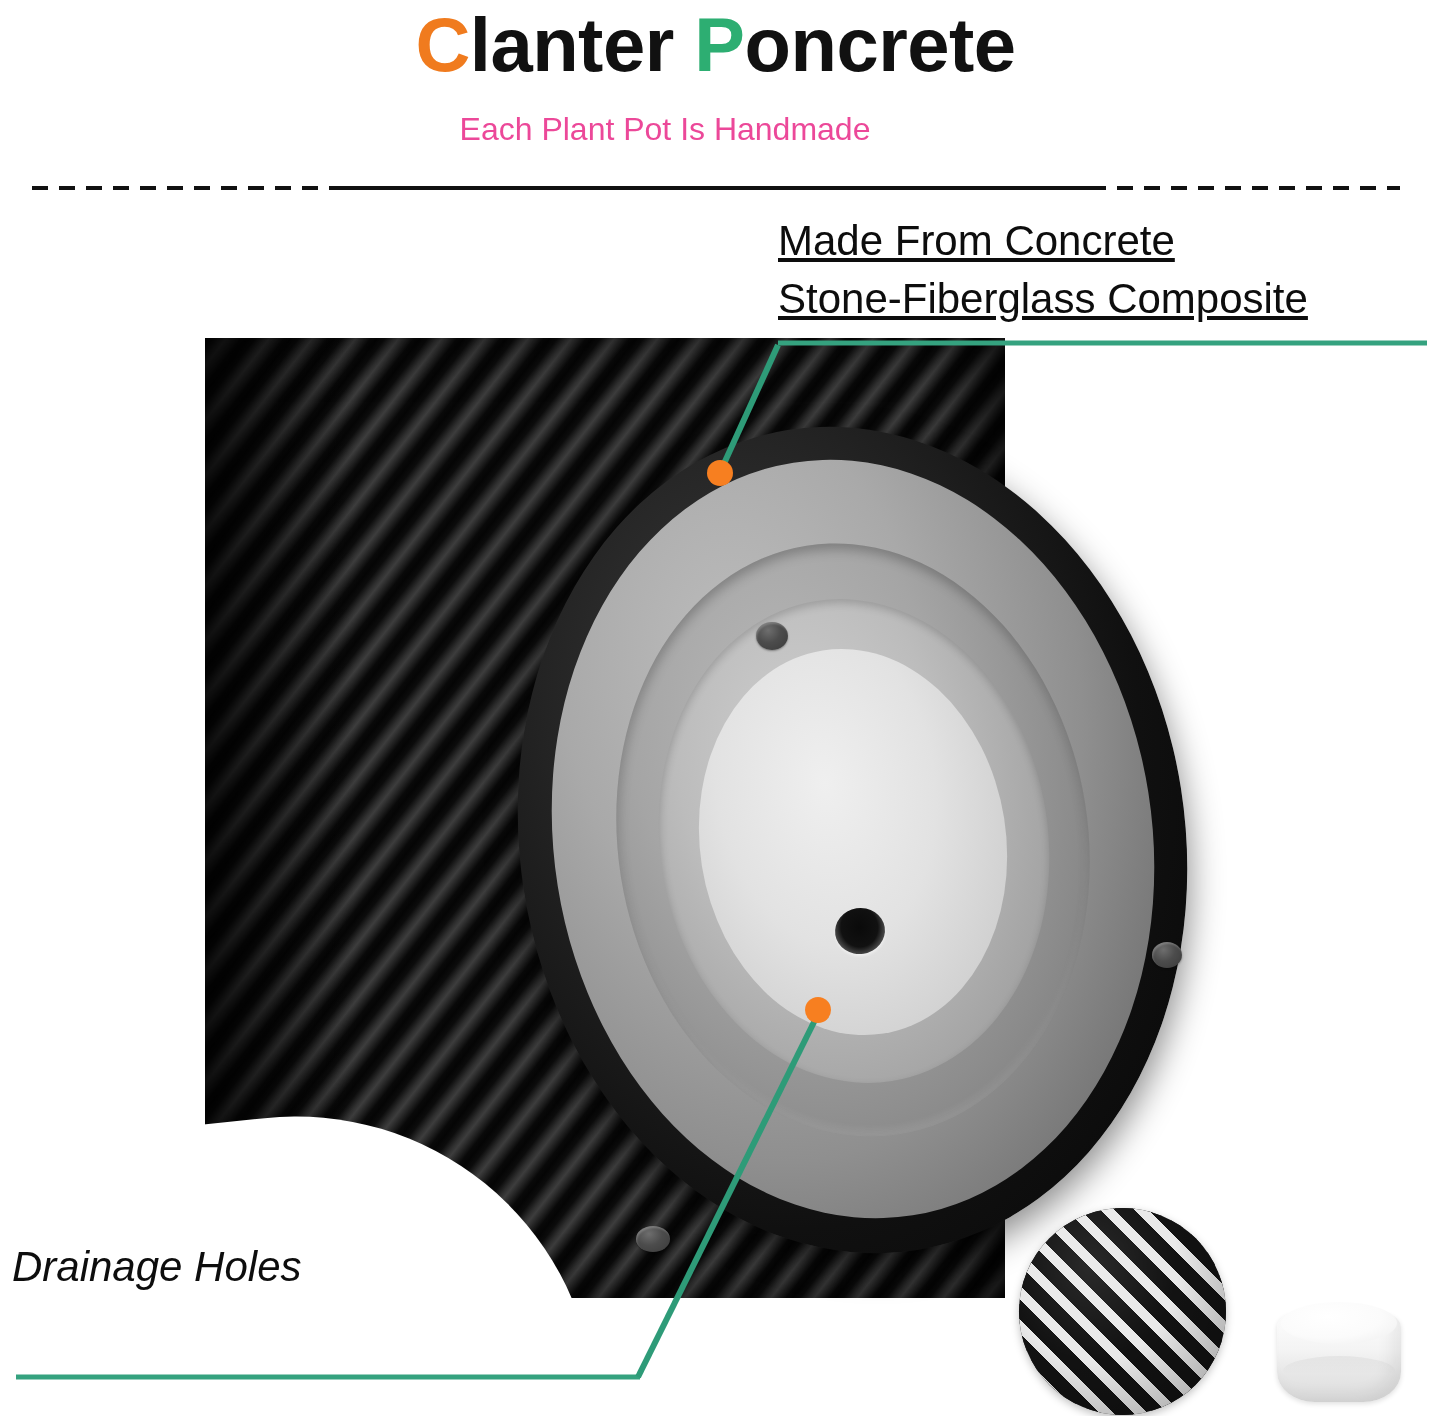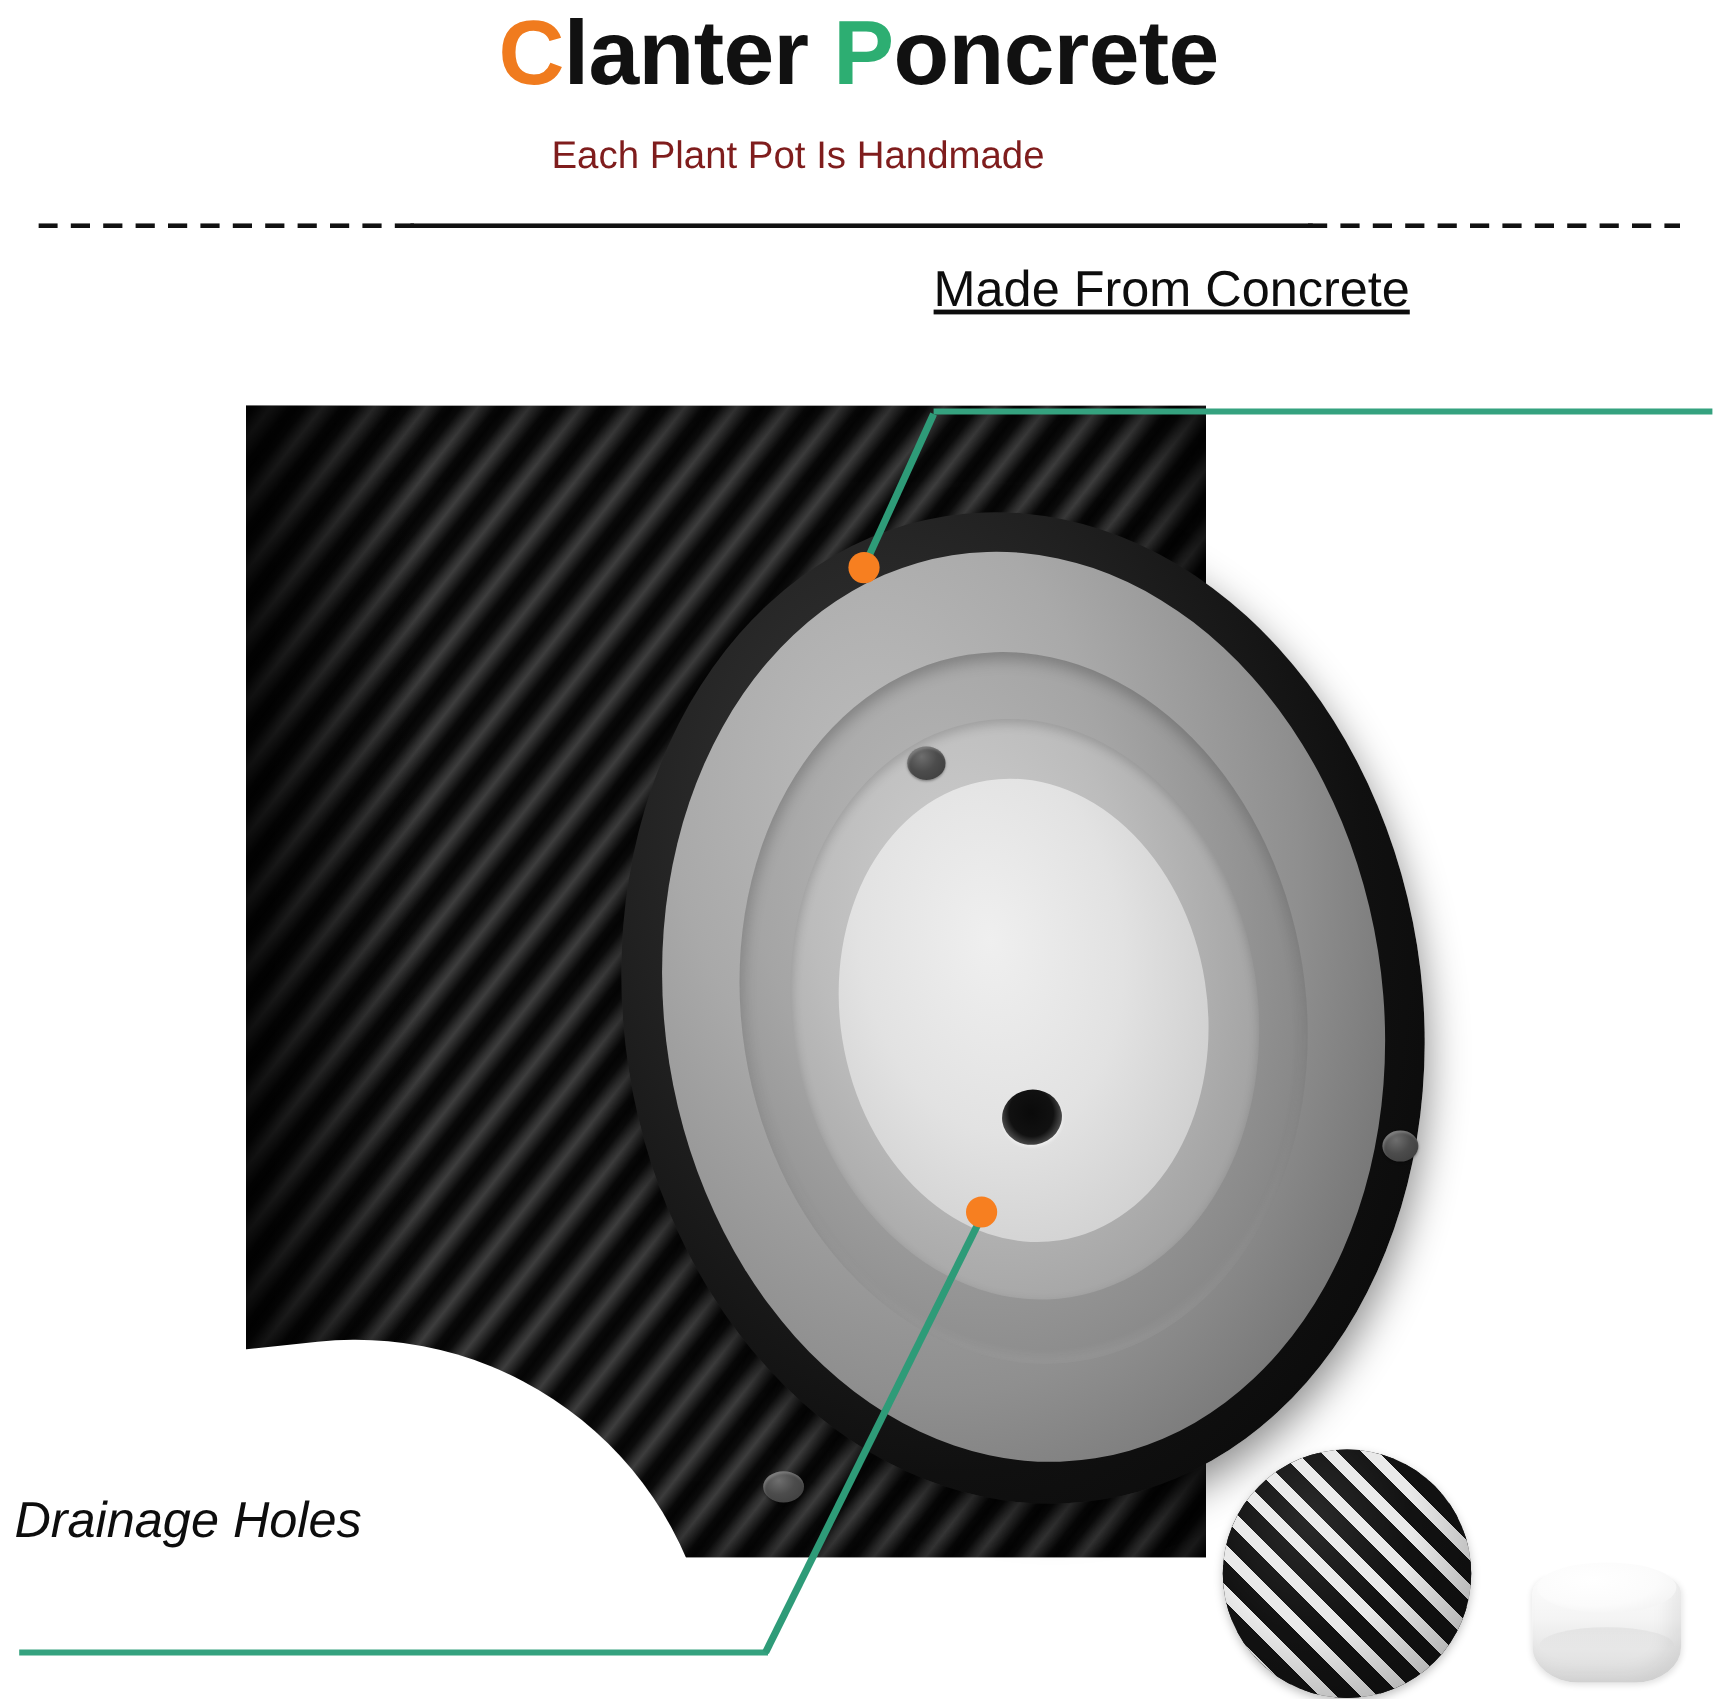--- a/index.html
+++ b/index.html
@@ -33,21 +33,21 @@
   #header-title .accent-p{color:#2DAE72;}
 
   #header-subtitle{
     position:absolute;
     left:0; top:108px;
     width:1330px;
     text-align:center;
     font-size:32px;
     line-height:42px;
     font-weight:400;
-    color:#7f1d1d;
+    color:#ec4899;
   }
 
   
   #divider{
     position:absolute;
     left:32px; top:186px;
     width:1368px; height:4px;
   }
 
   
@@ -306,20 +306,21 @@
   </div>
 
   <div id="detail-plug">
     <div id="detail-plug-body"></div>
     <div id="detail-plug-top"></div>
     <div id="detail-plug-lip"></div>
   </div>
 
   <div class="callout-text" id="callout-material">
     <div>Made From Concrete</div>
+    <div>Stone-Fiberglass Composite</div>
   </div>
 
   <div class="callout-text" id="callout-drainage">
     <div>Drainage Holes</div>
   </div>
 
   <svg id="annotations" viewBox="0 0 1431 1416">
 
     <line x1="778" y1="343" x2="1427" y2="343" stroke="#35A27F" stroke-width="5"></line>
     <line x1="778" y1="345" x2="722" y2="468" stroke="#2E9B78" stroke-width="6"></line>

